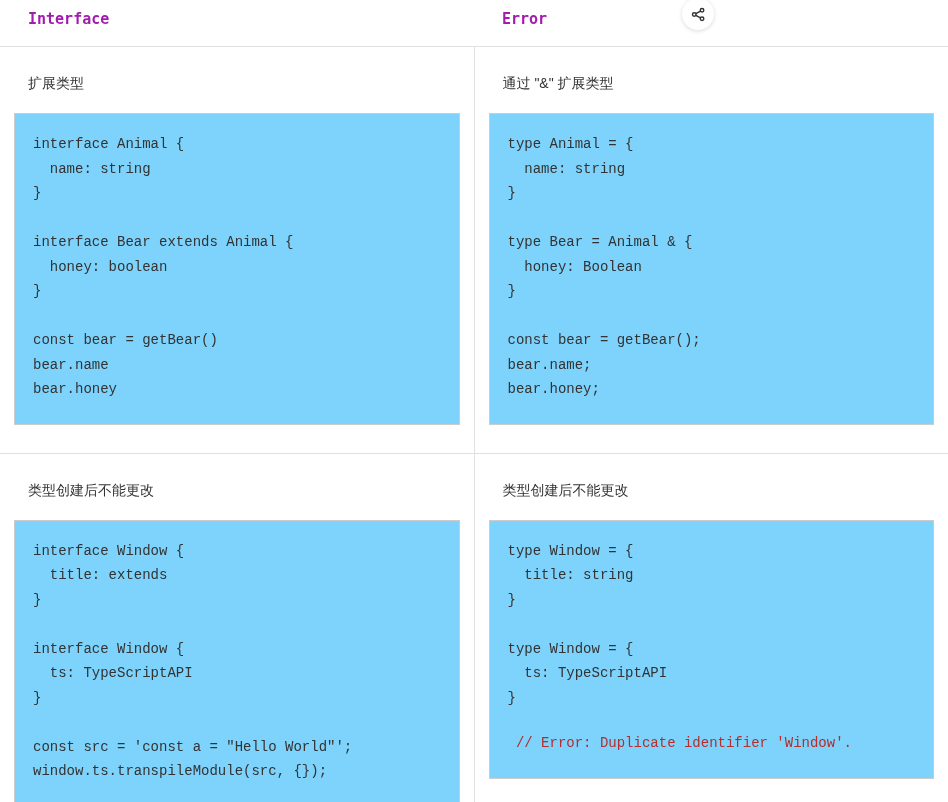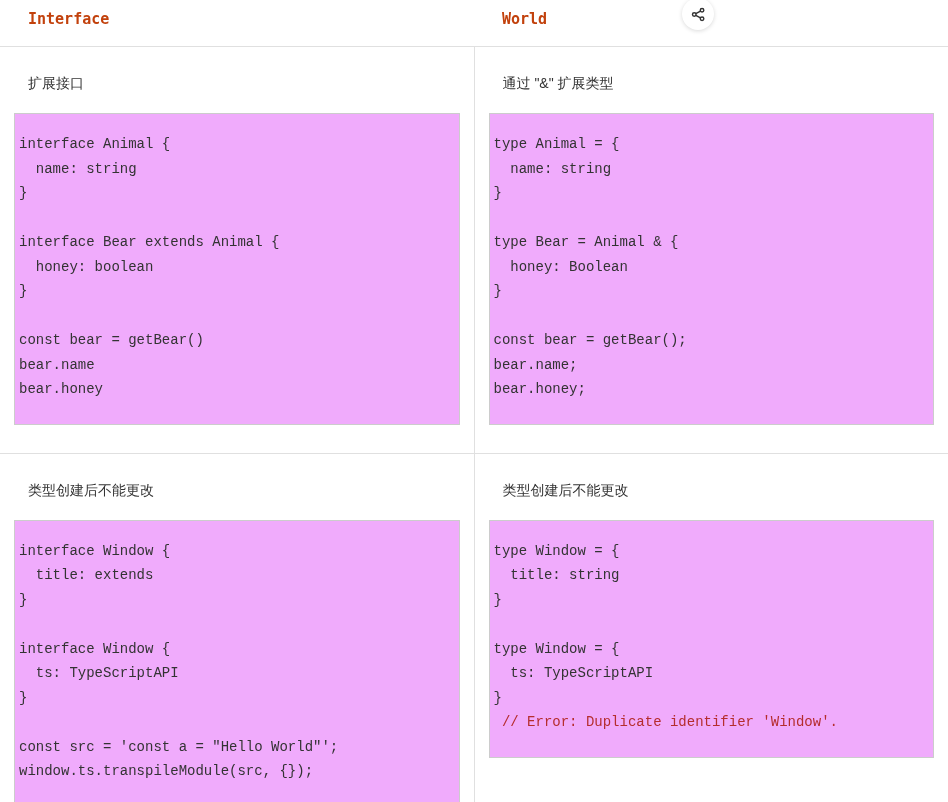--- a/index.html
+++ b/index.html
@@ -20,21 +20,21 @@
     }
     .header-cell {
       padding: 10px 28px 18px 28px;
       text-align: left;
       vertical-align: top;
       width: 50%;
     }
     .header-cell strong {
       font-family: "SimSun", "NSimSun", monospace;
       font-weight: bold;
-      color: #c2410c;
+      color: #a21caf;
       font-size: 15px;
     }
     .body-row {
     }
     .body-cell {
       padding: 28px 14px;
       vertical-align: top;
       width: 50%;
     }
     .body-cell-right {
@@ -42,36 +42,37 @@
     }
     .sub-title {
       margin: 0 0 20px 14px;
       font-size: 14px;
       color: #333;
       font-weight: normal;
     }
     .code-box {
       border: 1px solid #ccc;
       border-left: 1px solid #ccc;
-      padding: 18px 0 22px 4px;
-      background: #f0abfc;
+      padding: 18px 0 22px 18px;
+      background: #7dd3fc;
     }
     .code-content {
       font-family: "SimSun", "NSimSun", "Courier New", monospace;
       font-size: 14px;
       color: #333;
       white-space: pre;
       line-height: 1.75;
     }
     .code-error {
       color: #b52d2d;
       font-family: "SimSun", "NSimSun", "Courier New", monospace;
       font-size: 14px;
       white-space: pre;
       line-height: 1.75;
+      margin-top: 21px;
     }
     .divider-row td {
       border-top: 1px solid #e0e0e0;
       padding: 0;
       height: 0;
     }
     .top-icon {
       position: absolute;
       top: -2px;
       left: 682px;
@@ -102,27 +103,27 @@
   </svg>
 </div>
 
 <table class="comparison-table">
   <tbody>
       <tr class="header-row">
     <th class="header-cell">
       <strong>Interface</strong>
     </th>
     <th class="header-cell">
-      <strong>World</strong>
+      <strong>Error</strong>
     </th>
   </tr>
 
   <tr class="body-row">
     <td class="body-cell">
-      <h3 class="sub-title">扩展接口</h3>
+      <h3 class="sub-title">扩展类型</h3>
       <div class="code-box">
         <div class="code-content">interface Animal {
   name: string
 }
 
 interface Bear extends Animal {
   honey: boolean
 }
 
 const bear = getBear()

